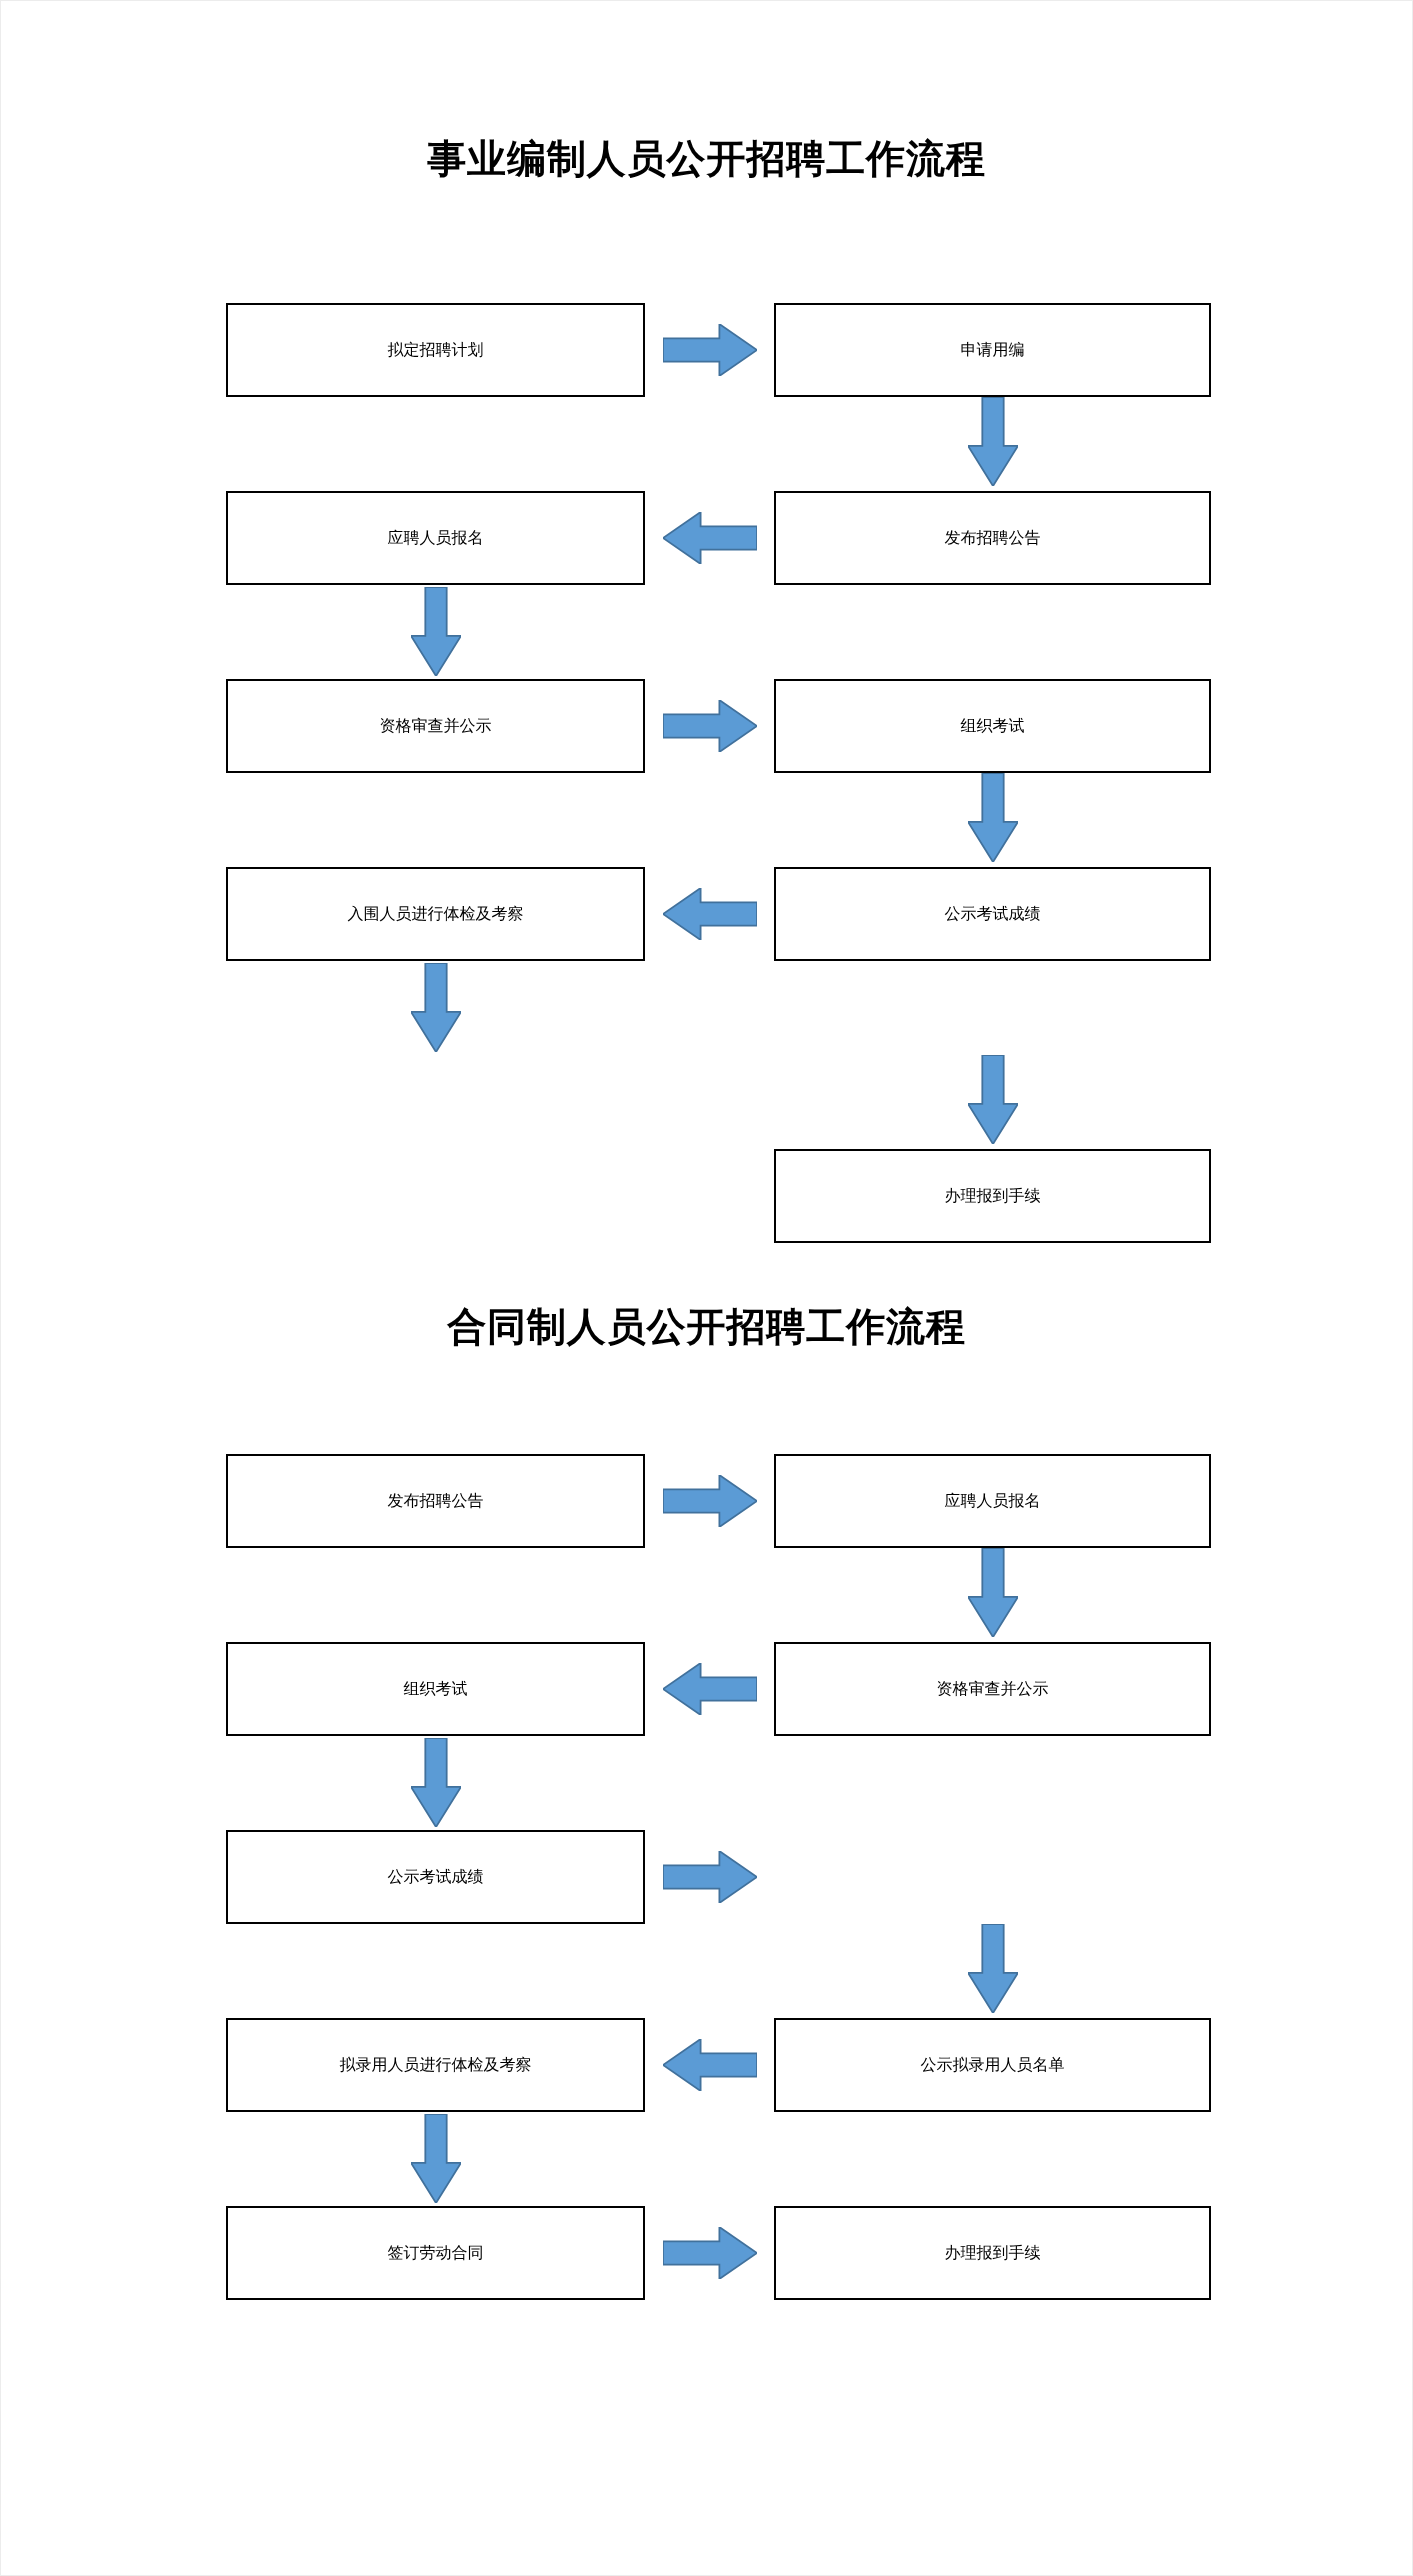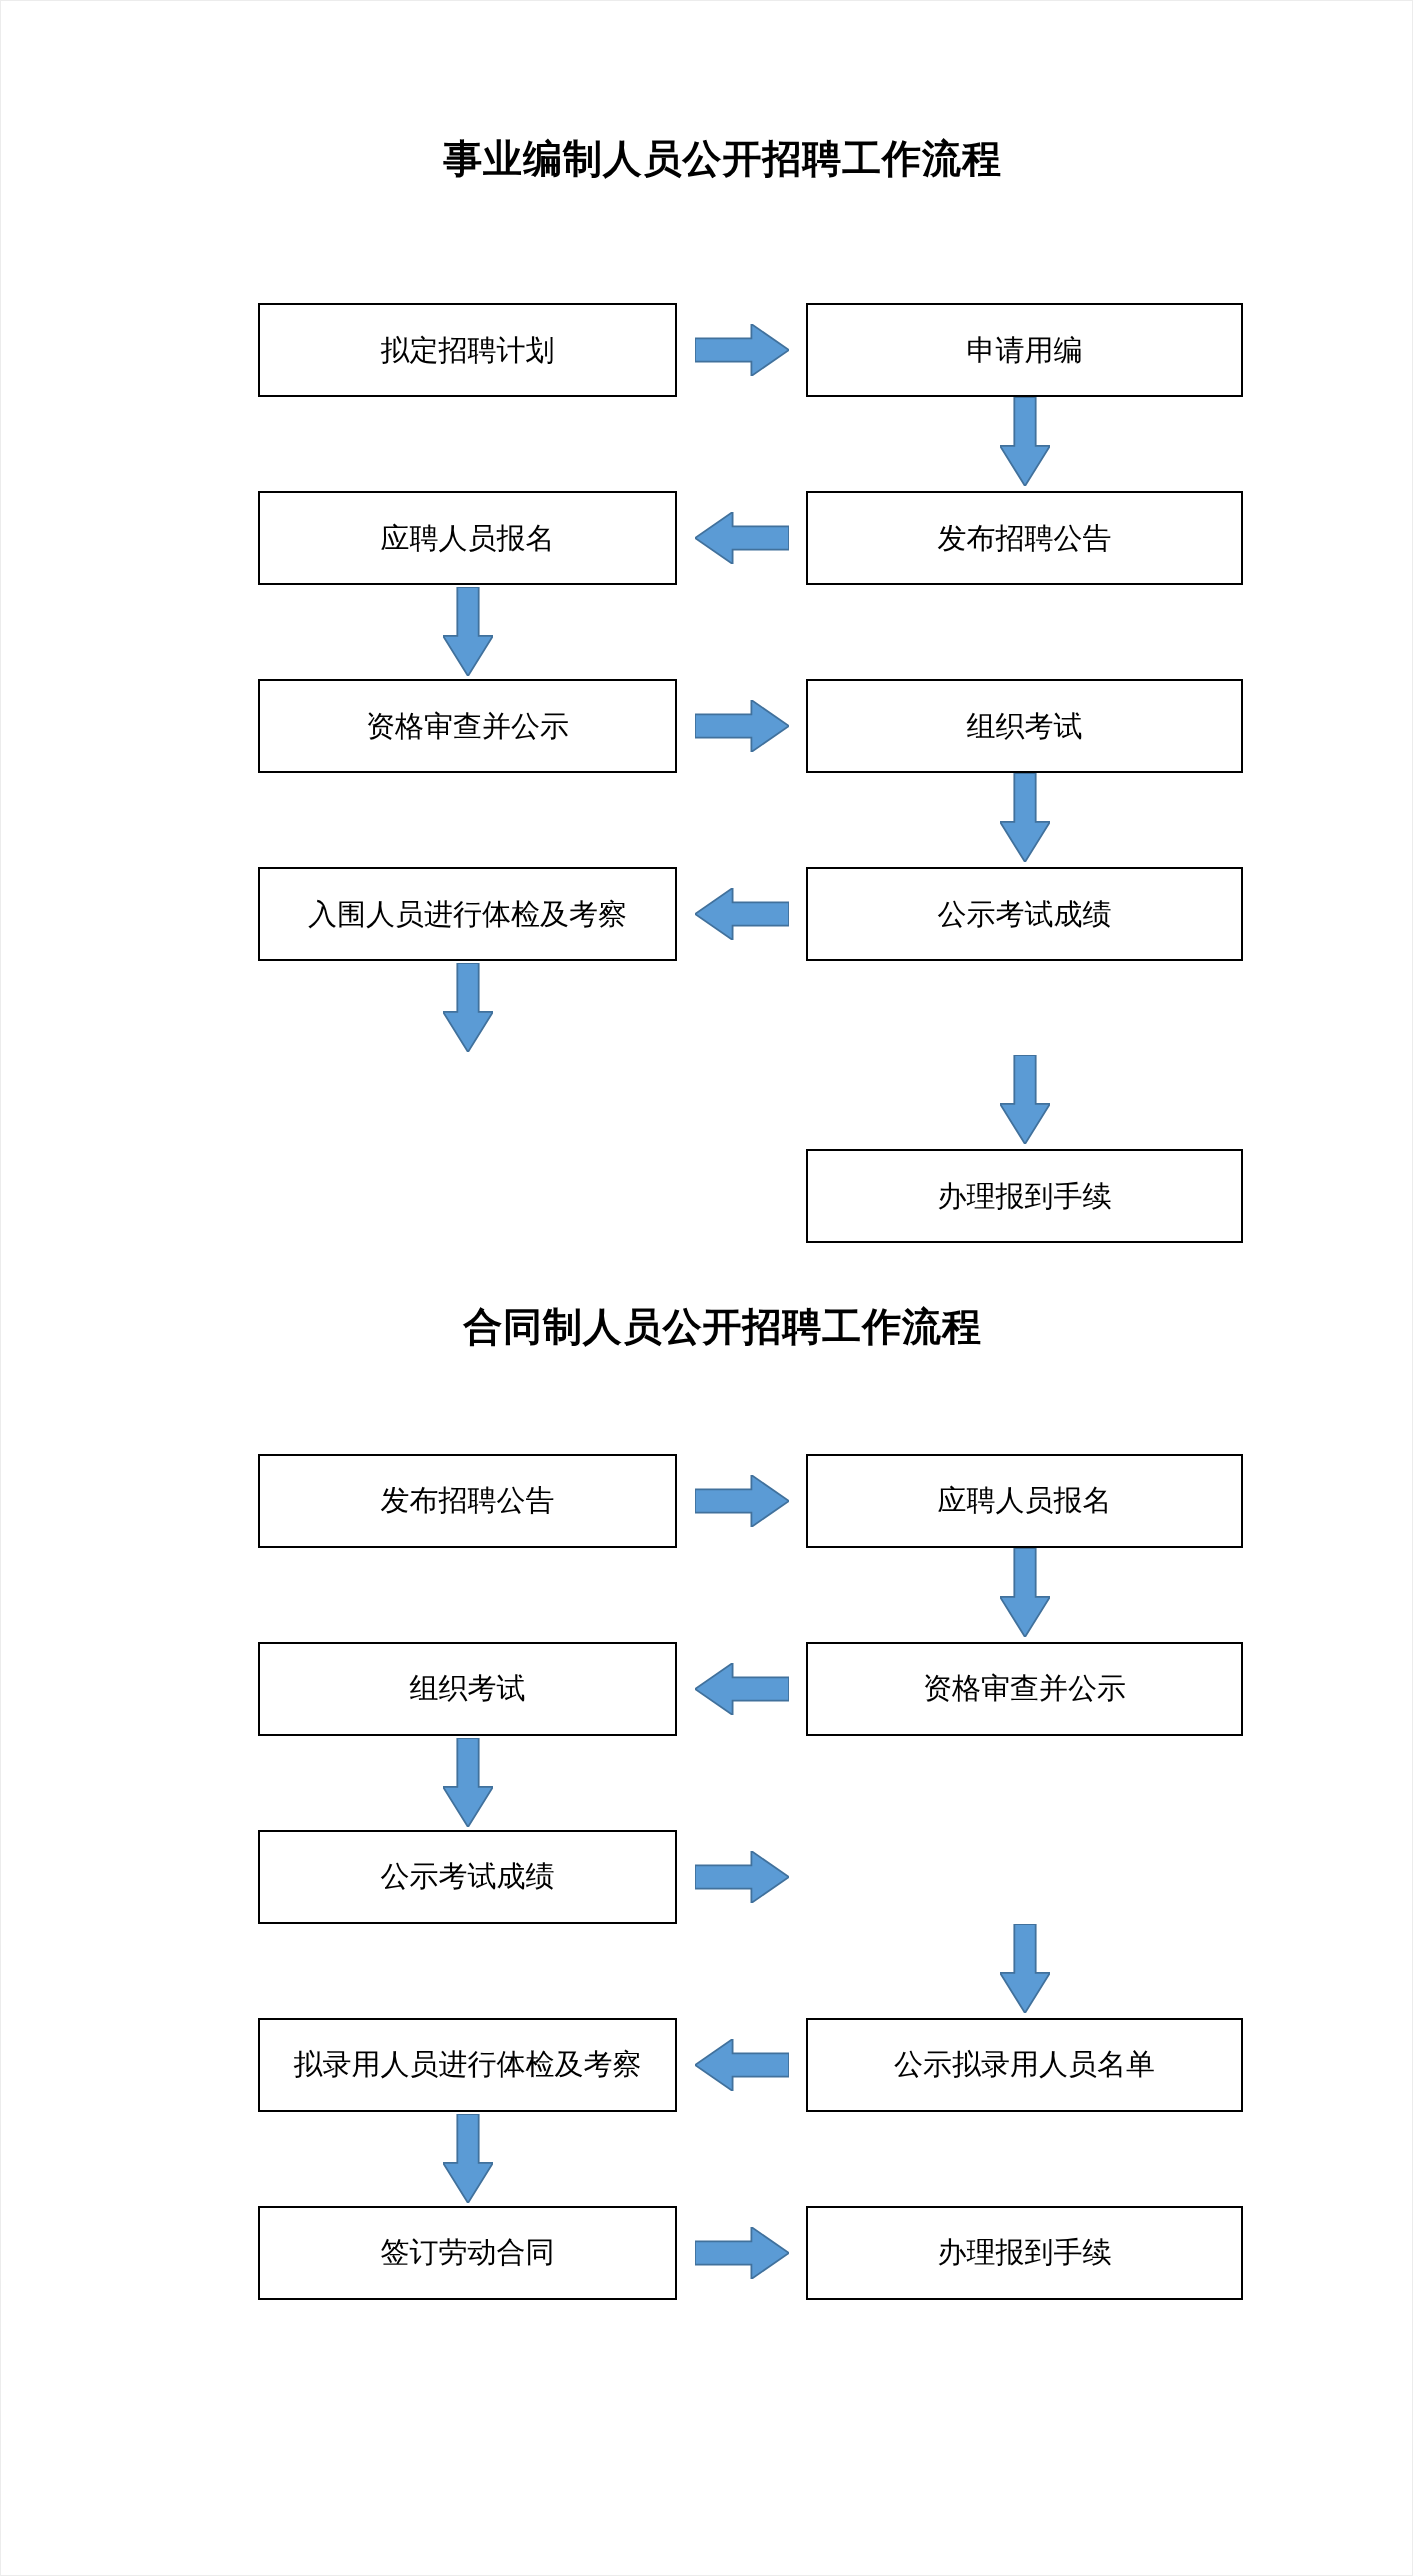--- a/index.html
+++ b/index.html
@@ -6,21 +6,20 @@
   .page{
     position:relative;
     width:1413px;height:2576px;
     margin:0 auto;
     background:#ffffff;
     overflow:hidden;
     box-sizing:border-box;
     border:0.9px solid #ececec;
     font-family:"Liberation Serif","DejaVu Serif",serif;
     color:#000;
-    padding-left:32px;
   }
   .title{
     margin:0;
     text-align:center;
     font-size:39px;
     font-weight:700;
     line-height:1.25;
     letter-spacing:0.9px;
   }
   .title-1{padding-top:134px;}
@@ -33,21 +32,21 @@
   .cell-left{width:419px;display:flex;align-items:center;justify-content:center;}
   .cell-mid{width:129px;display:flex;align-items:center;justify-content:center;}
   .cell-right{width:437px;display:flex;justify-content:center;}
   .box{
     width:100%;height:94px;
     border:2.7px solid #000;
     box-sizing:border-box;
     background:#fff;
     display:flex;align-items:center;justify-content:center;
     text-align:center;
-    font-size:29px;
+    font-size:16px;
     line-height:1.45;
   }
   .box span{white-space:pre-line;}
   .h-arrow{width:94px;height:52px;display:block;}
   .v-arrow{width:50px;height:89px;display:block;}
 </style>
 </head>
 <body>
 
 <div class="page">

